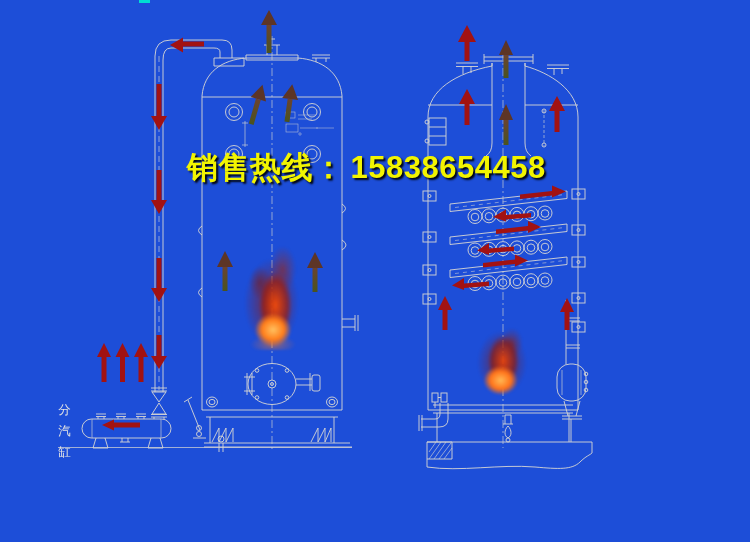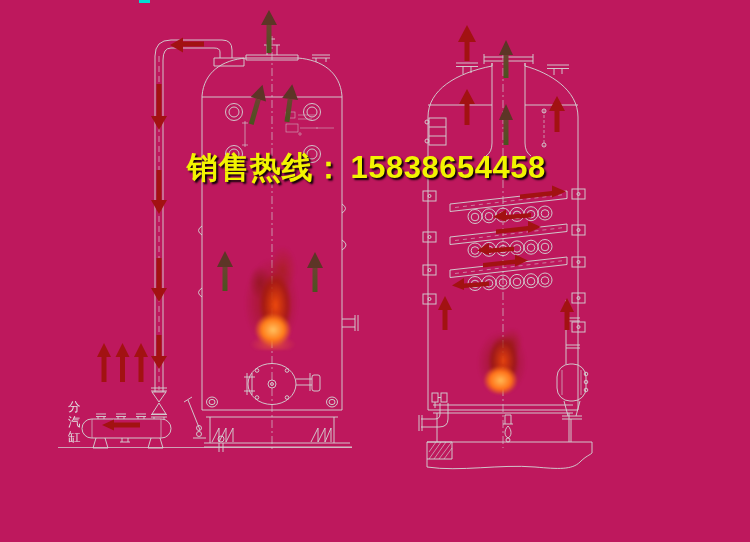--- a/index.html
+++ b/index.html
@@ -1,28 +1,28 @@
 <!DOCTYPE html>
 <html><head>
 <meta charset="utf-8">
 <style>
   html,body{margin:0;padding:0;background:#000;}
-  #root{position:relative;width:750px;height:542px;background:#be185d;overflow:hidden;
+  #root{position:relative;width:750px;height:542px;background:#1d4ed8;overflow:hidden;
         font-family:"Liberation Sans",sans-serif;}
   
   #cyan-dash{position:absolute;left:139px;top:0;width:11px;height:3px;background:#00ded2;}
   
   #hotline{position:absolute;left:187px;top:147px;white-space:nowrap;
            font-size:31px;font-weight:bold;color:#f2f400;
            text-shadow:2px 2px 2px rgba(0,0,0,.95);letter-spacing:.5px;}
   #hotline .num{margin-left:6px;}
   
   #manifold-label{position:absolute;left:57px;top:400px;width:15px;
-                  font-size:12.5px;line-height:15px;color:#e3e3e3;
-                  word-break:break-all;margin-left:11px;}
+                  font-size:12.5px;line-height:21px;color:#e3e3e3;
+                  word-break:break-all;text-align:center;}
   
   .flame{position:absolute;filter:blur(1.2px);}
   #flame-left{left:232px;top:238px;width:82px;height:112px;background:
     radial-gradient(ellipse 30% 20% at 50% 82%, #ffc160 0%, #ff7d1a 45%, rgba(230,60,8,0) 75%),
     radial-gradient(ellipse 26% 38% at 53% 60%, rgba(240,75,12,.95) 0%, rgba(165,28,4,.65) 55%, rgba(0,0,0,0) 78%),
     radial-gradient(ellipse 46% 55% at 48% 58%, rgba(150,24,5,.75) 0%, rgba(0,0,0,0) 72%),
     radial-gradient(ellipse 22% 28% at 62% 28%, rgba(165,35,8,.55) 0%, rgba(0,0,0,0) 75%),
     radial-gradient(ellipse 18% 20% at 34% 40%, rgba(120,20,5,.5) 0%, rgba(0,0,0,0) 75%),
     radial-gradient(ellipse 40% 12% at 50% 95%, rgba(255,120,30,.5) 0%, rgba(0,0,0,0) 70%);}
   #flame-right{left:466px;top:318px;width:72px;height:82px;background:

